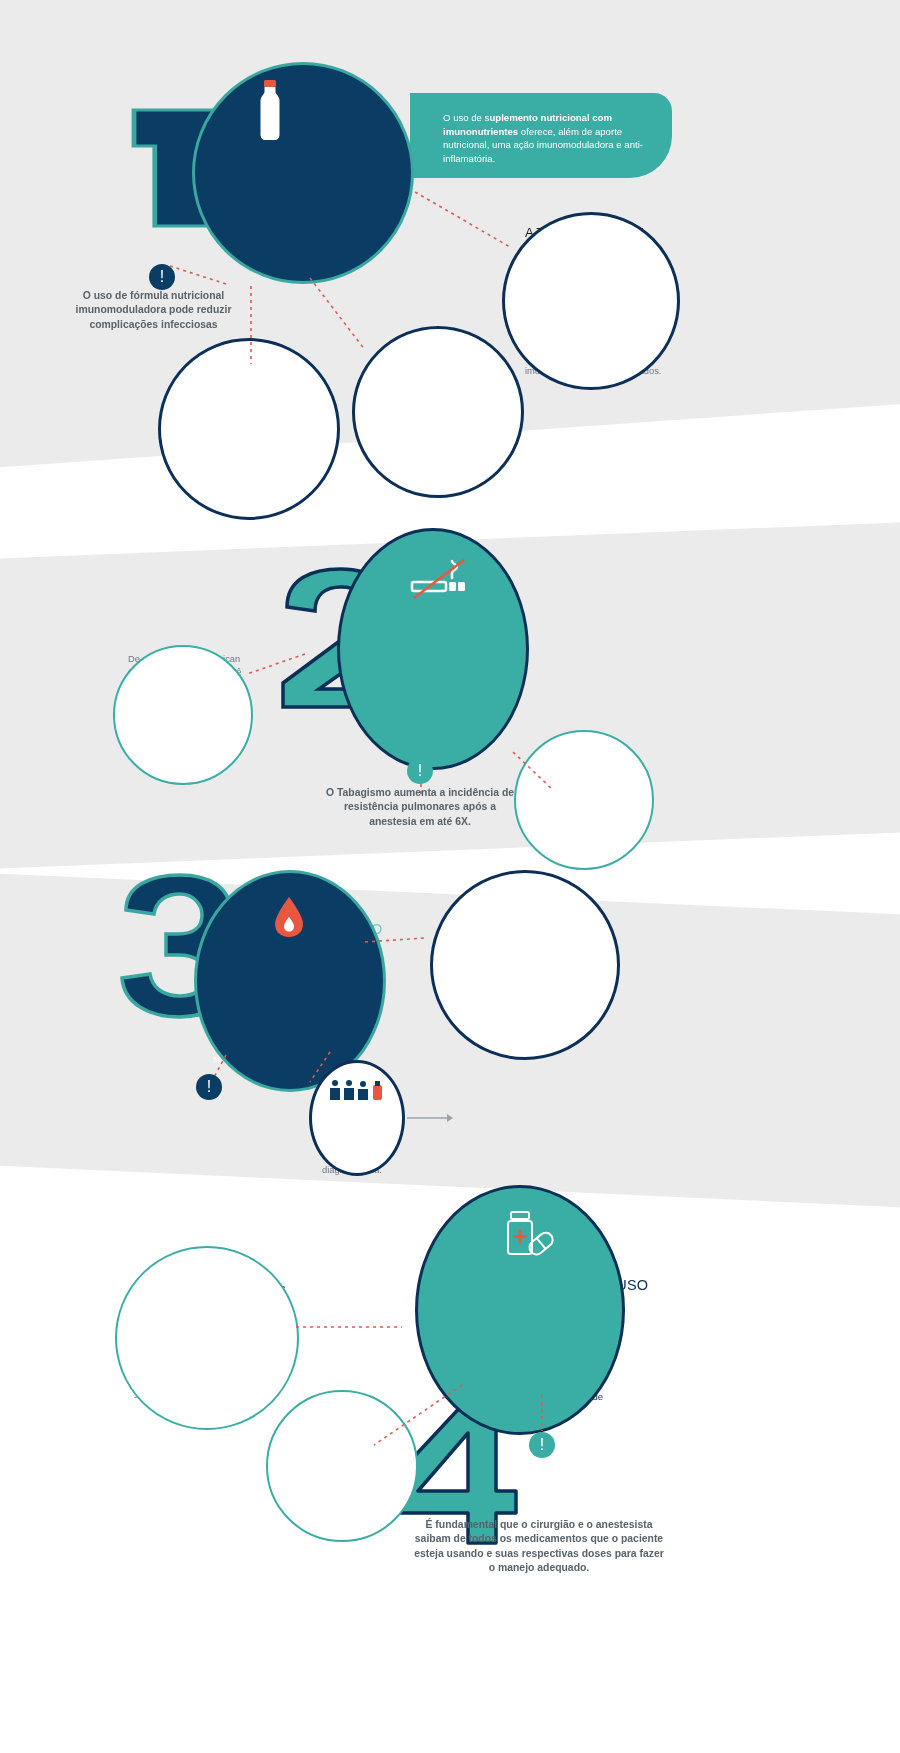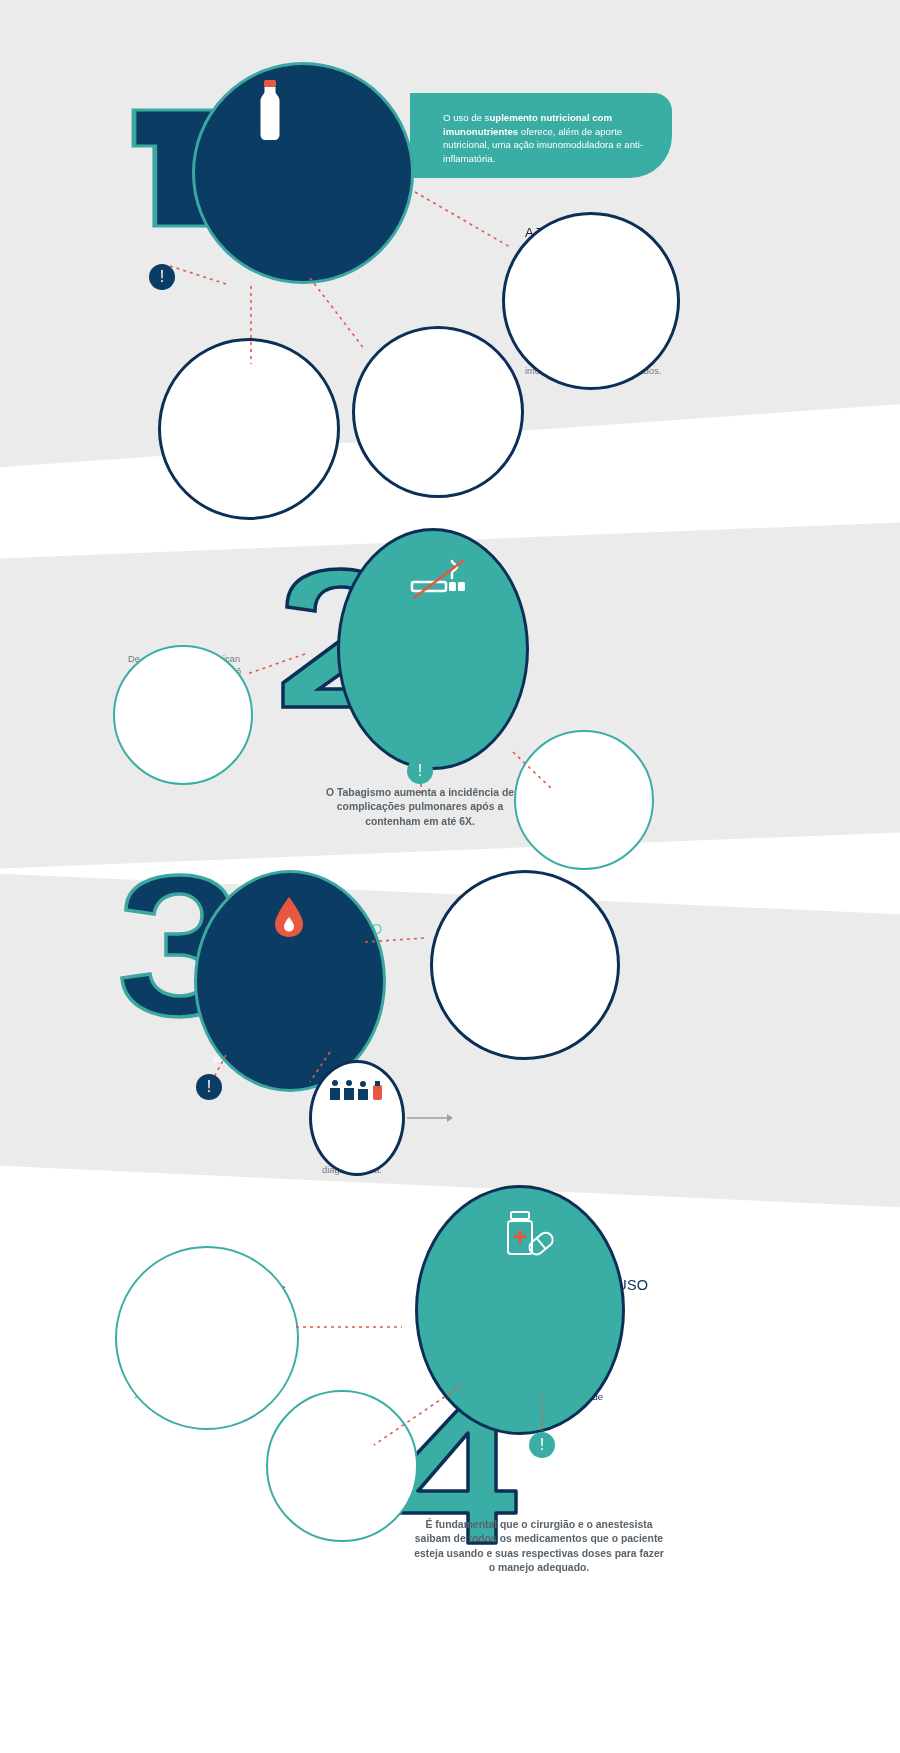--- a/index.html
+++ b/index.html
@@ -198,20 +198,21 @@
   </div>
   <div class="dots" style="left:310px; top:278px;">
     <svg width="60" height="76">
         <line x1="0" y1="0" x2="55" y2="72" stroke="#e05a4f" stroke-width="1.6" stroke-dasharray="3,4"></line>
       </svg>
   </div>
 
   <div class="badge badge-navy" style="left:149px; top:264px;">
     <span>!</span>
   </div>
+  <div class="callout" style="left:52px; top:289px; width:203px;">O uso de fórmula nutricional imunomoduladora pode reduzir complicações infecciosas</div>
 
   <div class="circle c-white-dark" style="left:502px; top:212px; width:178px; height:178px;"></div>
   <div class="ctext title-dark" style="left:525px; top:225px; width:145px;">A Terapia Nutricional pode ser feita com:</div>
   <div class="ctext list-grey" style="left:525px; top:257px; width:140px;">
     <div>- Produtos prontos para o uso, normalmente na forma líquida.</div>
     <div>- Com suplementos que contenham nutrientes, que além do benefício nutricional, tenham função imunomoduladora.</div>
     <div>- Arginina, ômega 3 e nucleotídeos estão entre os imunonutrientes mais estudados.</div>
   </div>
 
   <div class="circle c-white-dark" style="left:158px; top:338px; width:182px; height:182px;"></div>
@@ -269,21 +270,21 @@
         <line x1="7" y1="0" x2="7" y2="24" stroke="#e05a4f" stroke-width="1.6" stroke-dasharray="3,4"></line>
       </svg>
   </div>
 
   <div class="circle c-white-teal" style="left:113px; top:645px; width:140px; height:140px;"></div>
   <div class="ctext body-grey" style="left:128px; top:653px; width:118px;">De acordo com o American College of Surgery, se você ficar de 3 a 4 semanas sem fumar antes da cirurgia, é possível reduzir de 30% a 50% o risco de complicações pulmonares e também na cicatrização.</div>
 
   <div class="badge badge-teal" style="left:407px; top:758px;">
     <span>!</span>
   </div>
-  <div class="callout" style="left:320px; top:786px; width:200px;">O Tabagismo aumenta a incidência de complicações pulmonares após a contenham em até 6X.</div>
+  <div class="callout" style="left:320px; top:786px; width:200px;">O Tabagismo aumenta a incidência de resistência pulmonares após a anestesia em até 6X.</div>
 
   <div class="circle c-white-teal" style="left:514px; top:730px; width:140px; height:140px;"></div>
   <div class="ctext title-dark" style="left:533px; top:760px; width:110px; font-size:12px;">Dentre as principais complicações estão:</div>
   <div class="ctext list-grey" style="left:533px; top:795px; width:100px;">
     <div>- Pulmonares;</div>
     <div>- Cardiovasculares;</div>
     <div>- Na cicatrização de feridas.</div>
   </div>
 
   <div class="numeral" style="left:112px; top:872px;">

